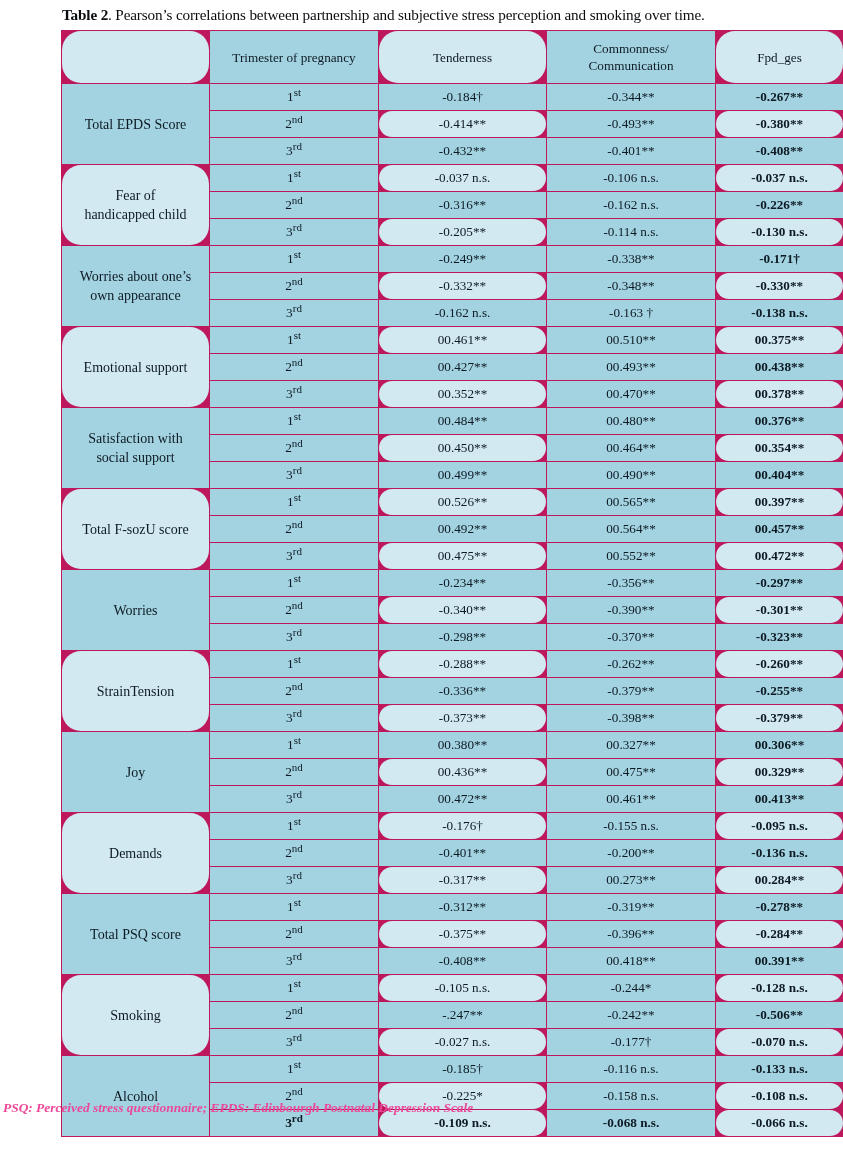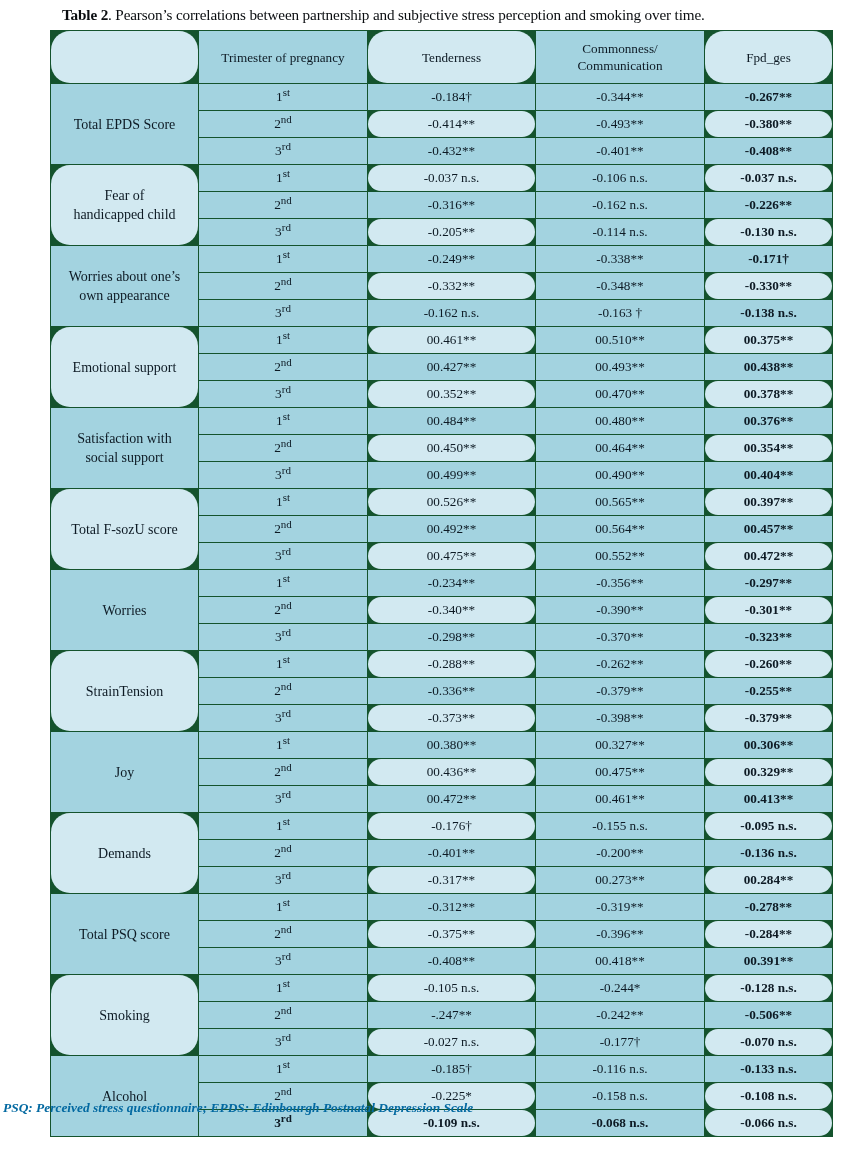--- a/index.html
+++ b/index.html
@@ -27,26 +27,26 @@
     width: 775px;
     font-size: 15.2px;
     line-height: 18px;
     letter-spacing: -0.15px;
     color: #0a0d10;
   }
   .caption .lbl { font-weight: bold; }
 
   table.corr {
     position: absolute;
-    left: 50px;
+    left: 61px;
     top: 30px;
     width: 777px;
     border-collapse: separate;
     border-spacing: 1px;
-    background: #14532d;
+    background: #be185d;
     table-layout: fixed;
     font-size: 13px;
     font-family: Liberation Serif, serif;
   }
   table.corr td, table.corr th {
     padding: 0;
     margin: 0;
     border: 0;
     text-align: center;
     vertical-align: middle;
@@ -90,21 +90,21 @@
 
   .footnotes {
     position: absolute;
     left: 3px;
     top: 1098px;
     width: 700px;
     font-style: italic;
     font-weight: bold;
     font-size: 13.4px;
     line-height: 19px;
-    color: #0369a1;
+    color: #ec4899;
   }
   .footnotes div { white-space: nowrap; }
 </style>
 </head>
 <body>
 
 <div class="page">
 
   <div class="caption">
     <span class="lbl">Table 2</span><span>. Pearson’s correlations between partnership and subjective stress perception and smoking over time.</span>

